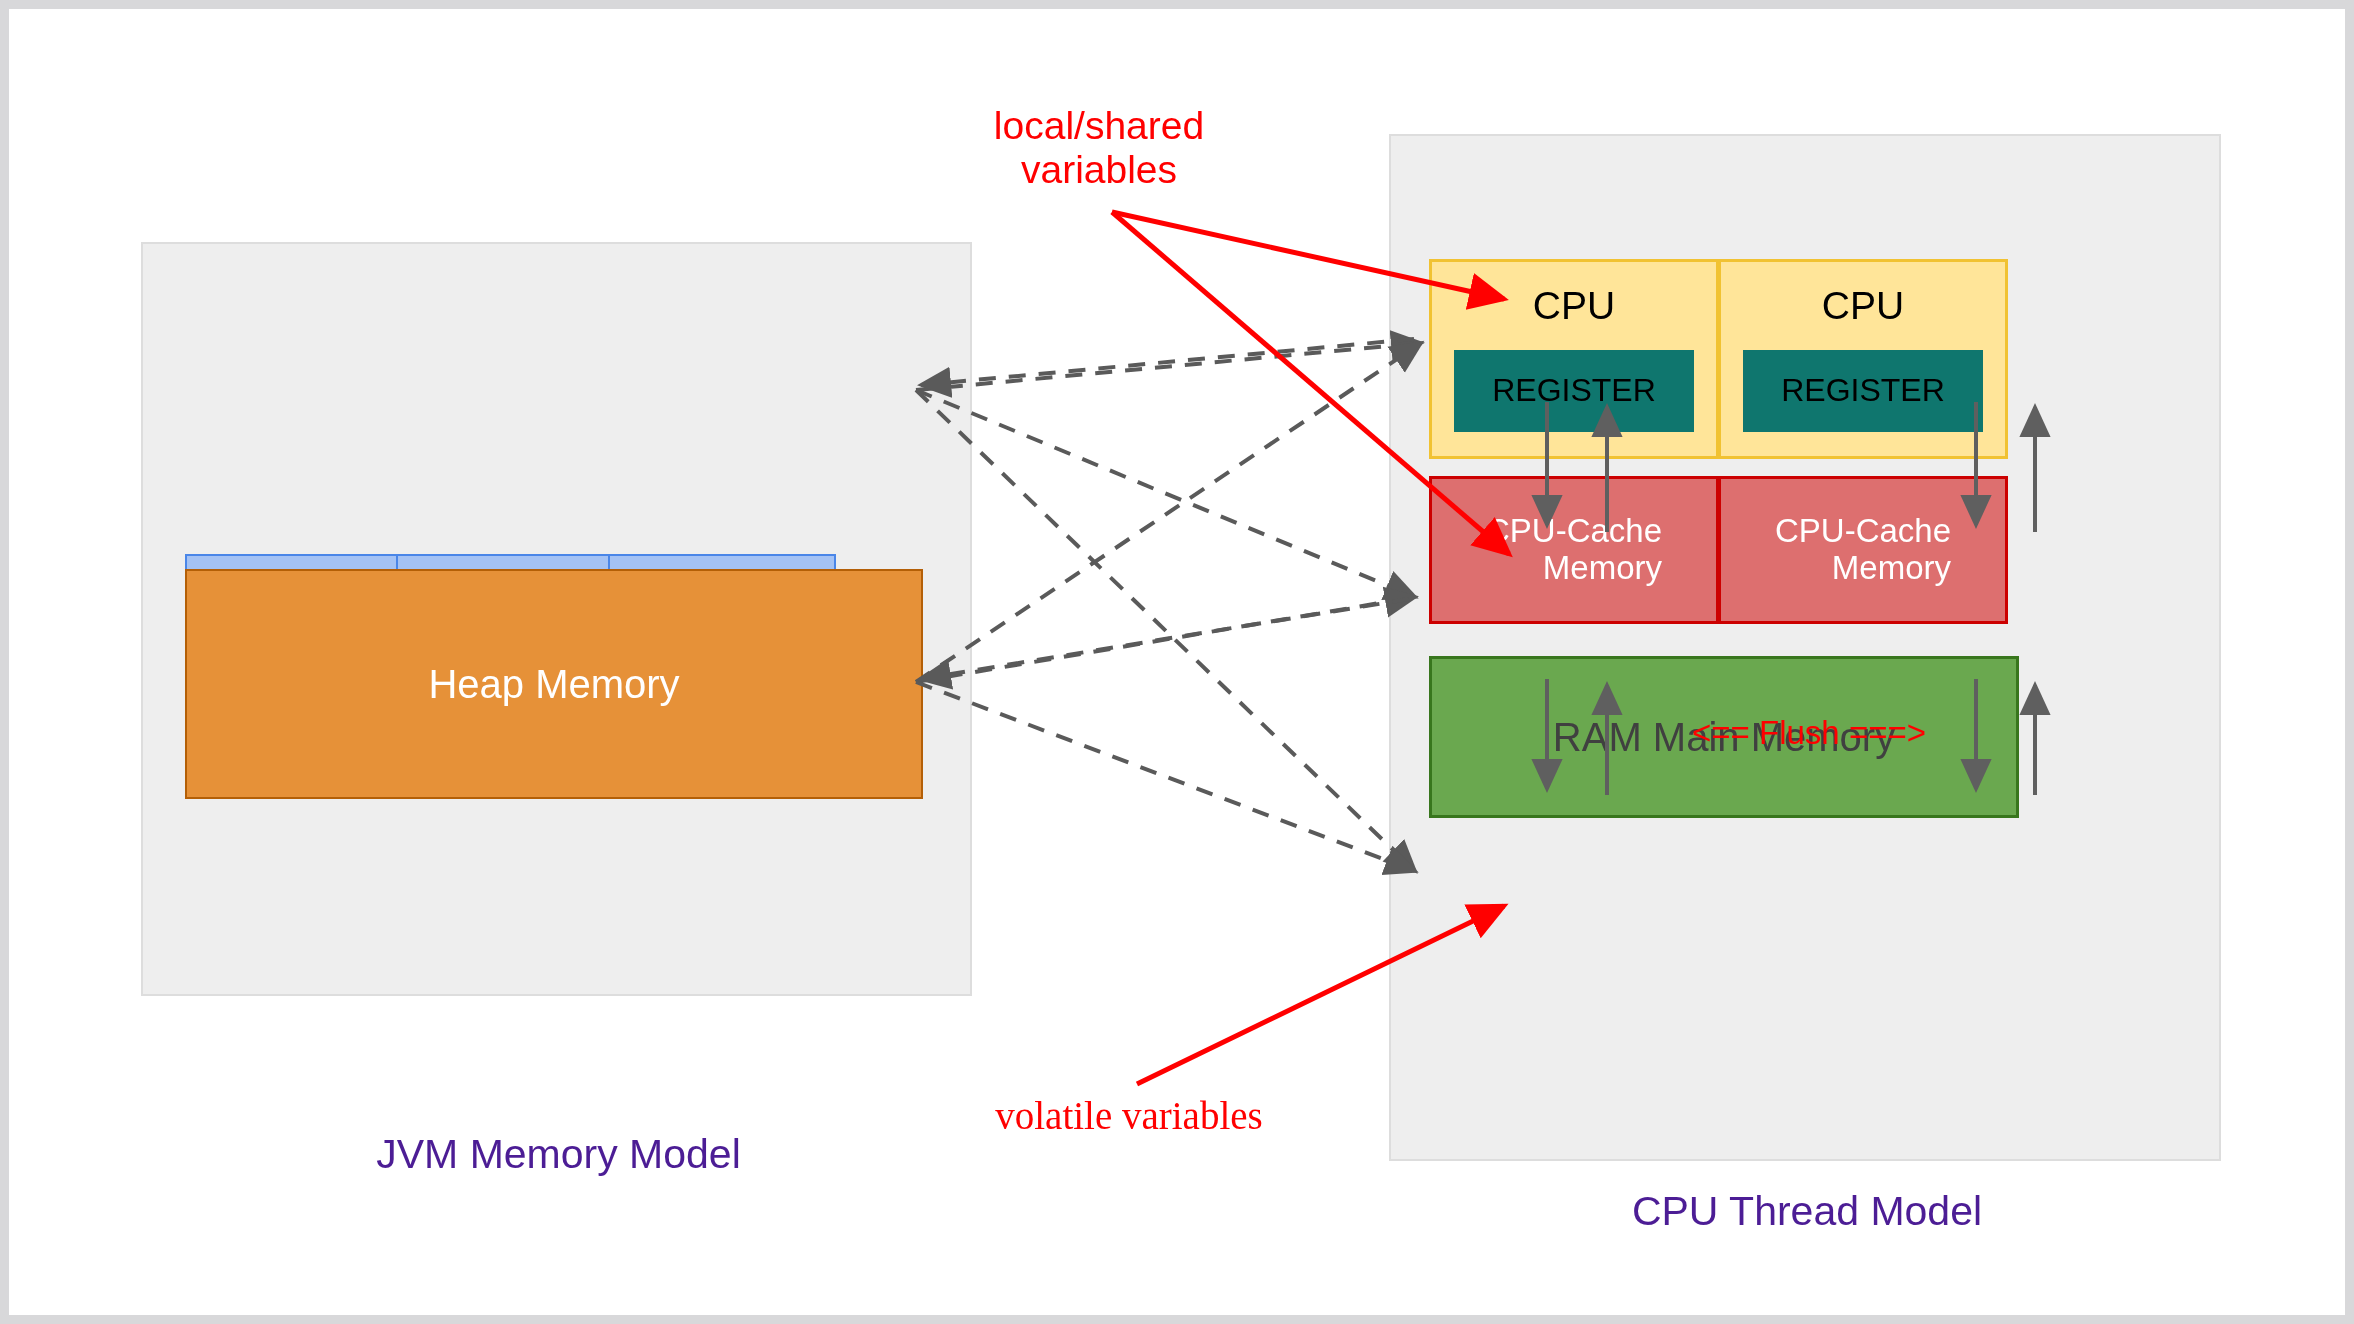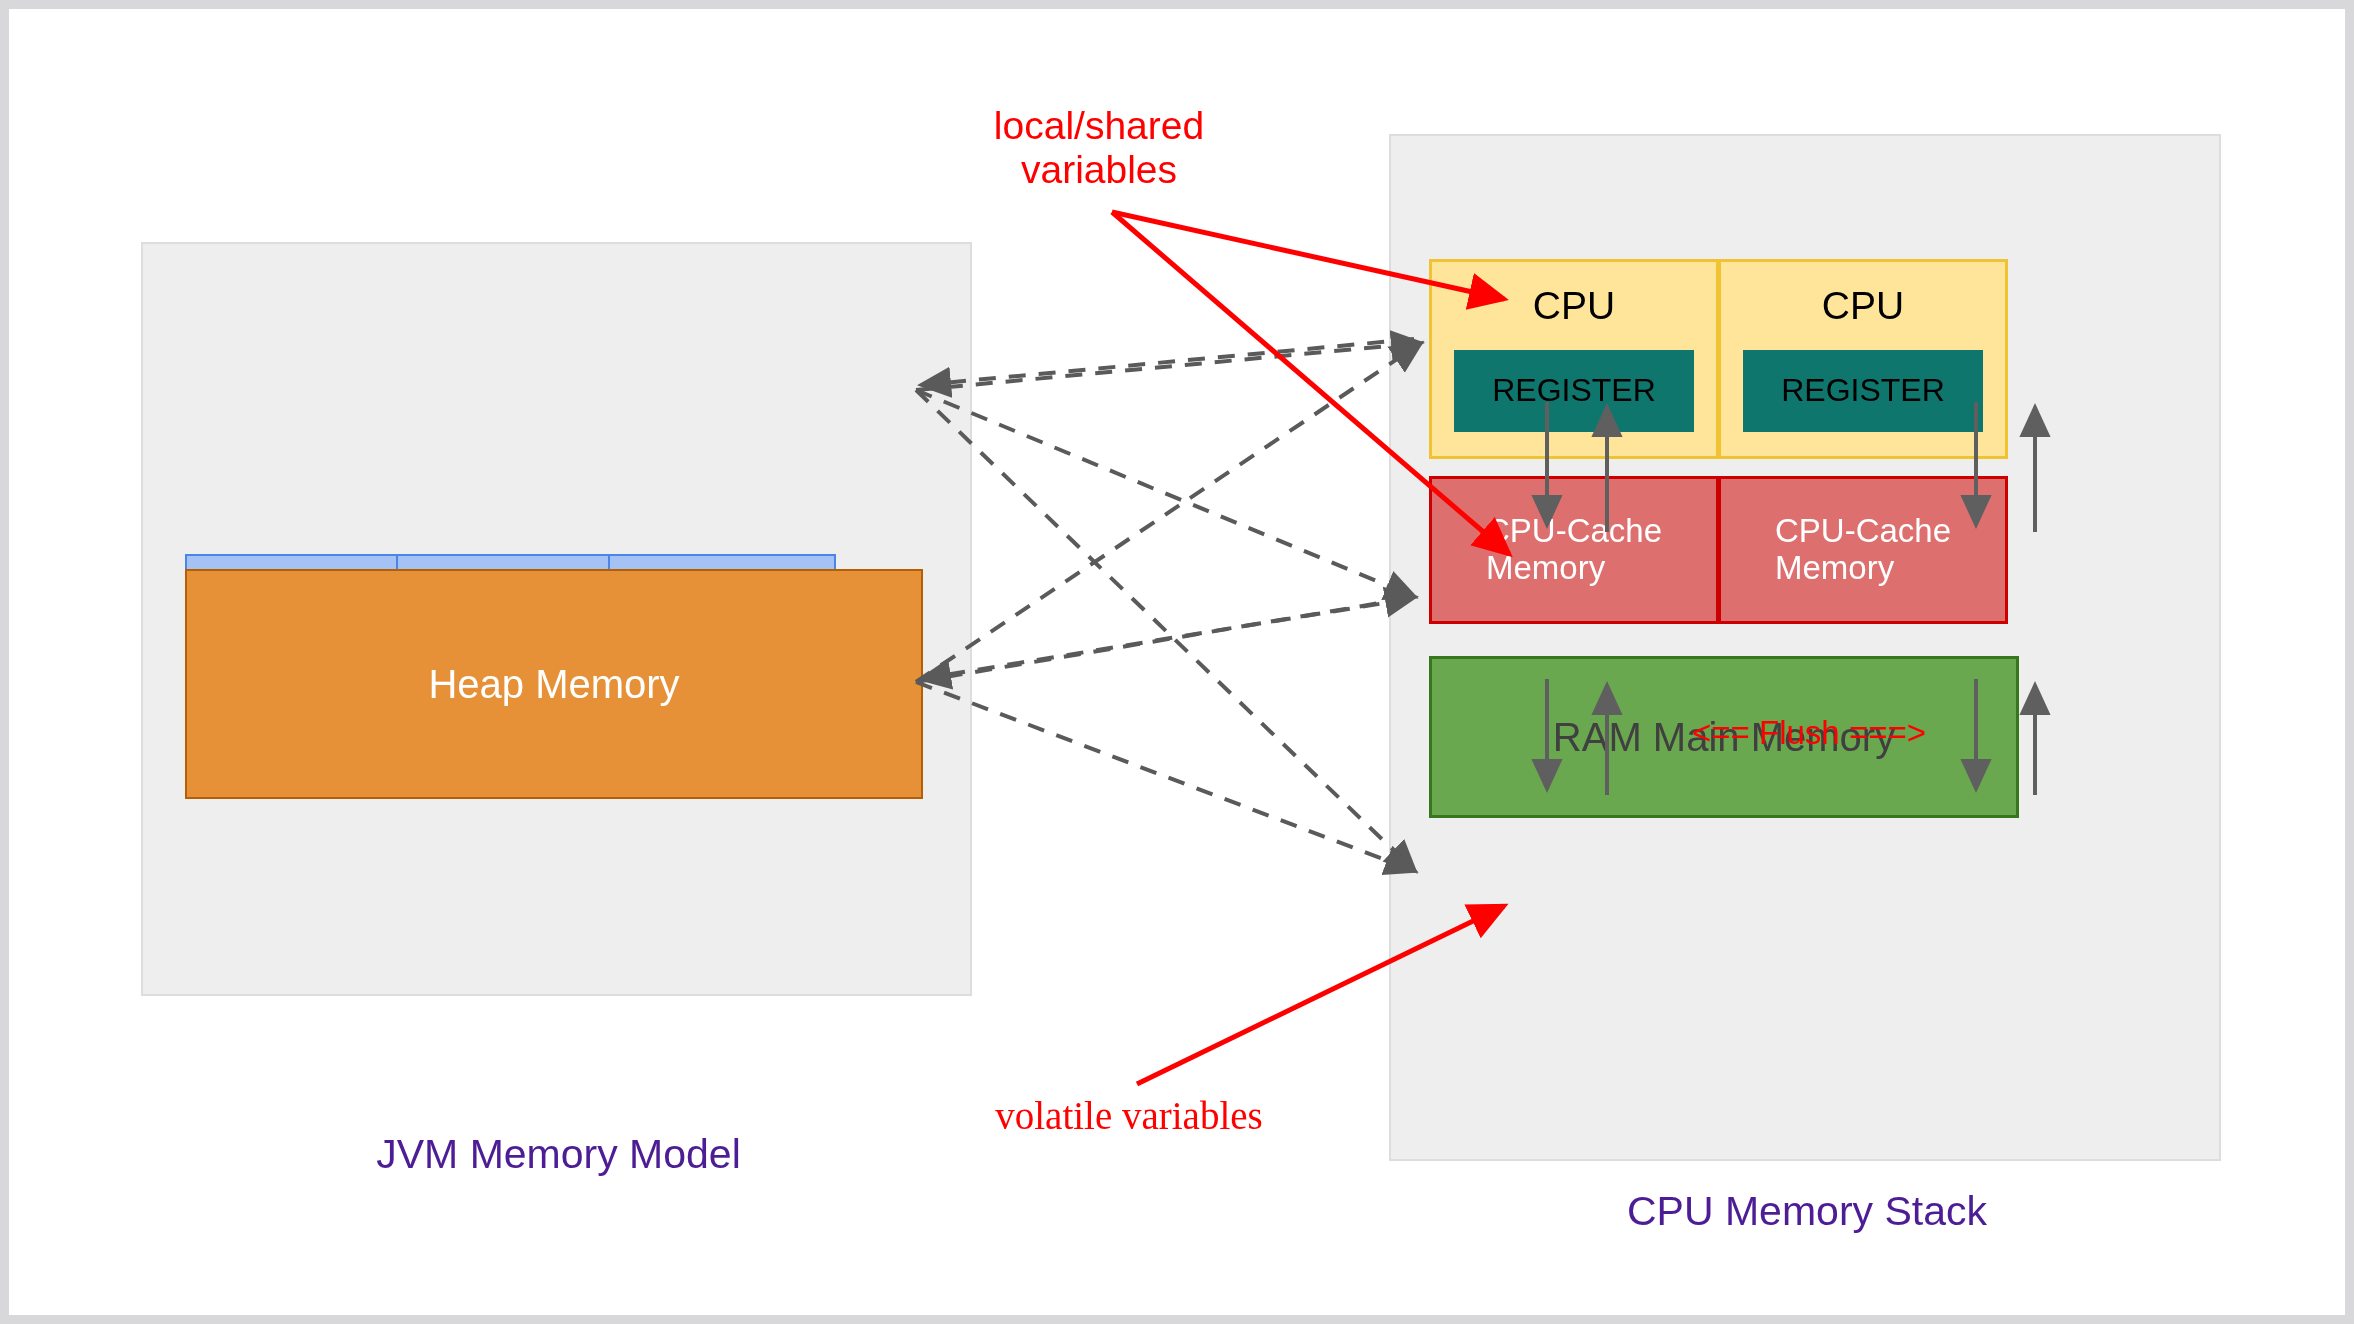--- a/index.html
+++ b/index.html
@@ -31,21 +31,21 @@
   }
   #jvm-title{left:0;top:890px;width:831px;}
   #cpu-title{left:0;top:1055px;width:832px;}
 
   .box{
     position:absolute;
     box-sizing:border-box;
     display:flex;
     align-items:center;
     justify-content:center;
-    text-align:left;
+    text-align:right;
     line-height:1.12;
   }
   .thread-stack{
     background:#a4c2f4;
     border:2px solid #4a86e8;
     color:#000;
     font-size:38px;
     width:228px;height:142px;
     top:310px;
   }
@@ -160,21 +160,21 @@
 
     <div class="box cpu-box" id="cpu-box-2">
       <div class="cpu-label">CPU</div>
       <div class="register">REGISTER</div>
     </div>
     <div class="box cache-box" id="cache-box-2" style="white-space:pre-line;">CPU-Cache
 Memory</div>
 
     <div class="box" id="ram-box">RAM Main Memory</div>
 
-    <div class="panel-title" id="cpu-title">CPU Memory Stack</div>
+    <div class="panel-title" id="cpu-title">CPU Thread Model</div>
   </div>
 
   <svg class="overlay" viewBox="0 0 2354 1324">
     <defs>
       <marker id="arrow-gray-dashed" markerWidth="9" markerHeight="9" refX="7.5" refY="4.5" orient="auto" markerUnits="strokeWidth">
         <path d="M0,0.6 L8.5,4.5 L0,8.4 z" fill="#5a5a5a"></path>
       </marker>
       <marker id="arrow-gray-solid" markerWidth="9" markerHeight="9" refX="7.5" refY="4.5" orient="auto" markerUnits="strokeWidth">
         <path d="M0,0.6 L8.5,4.5 L0,8.4 z" fill="#5f5f5f"></path>
       </marker>

